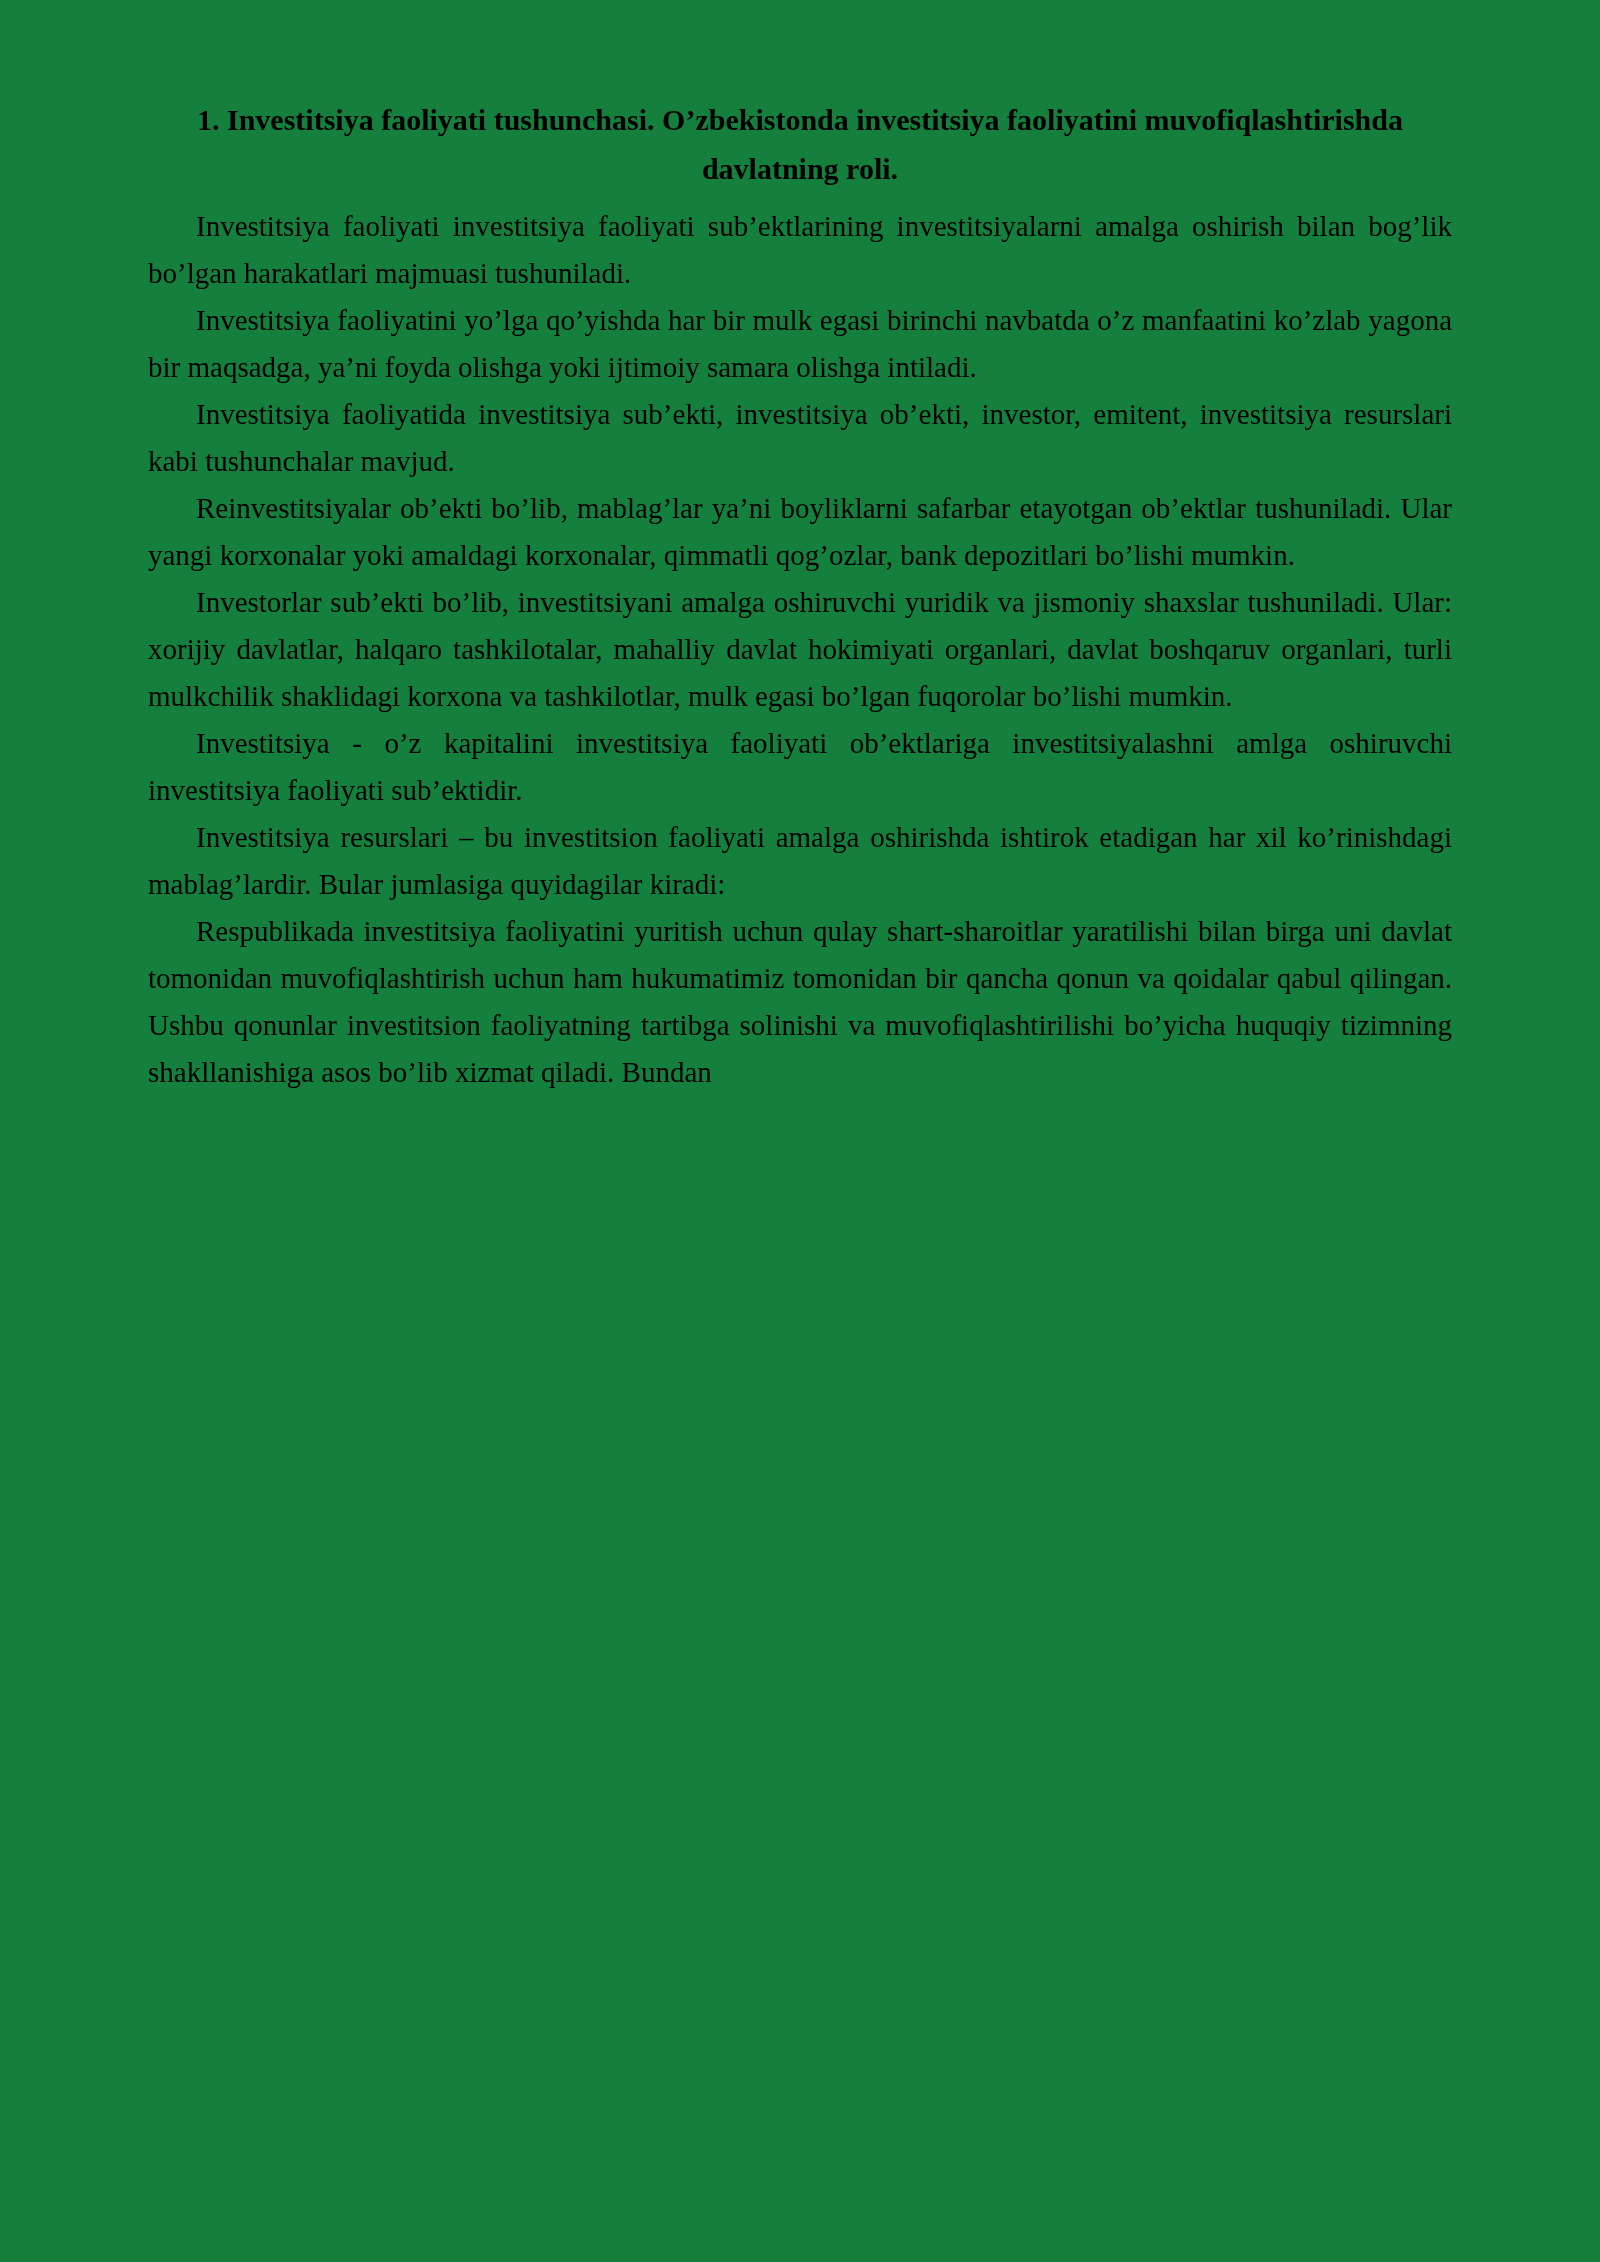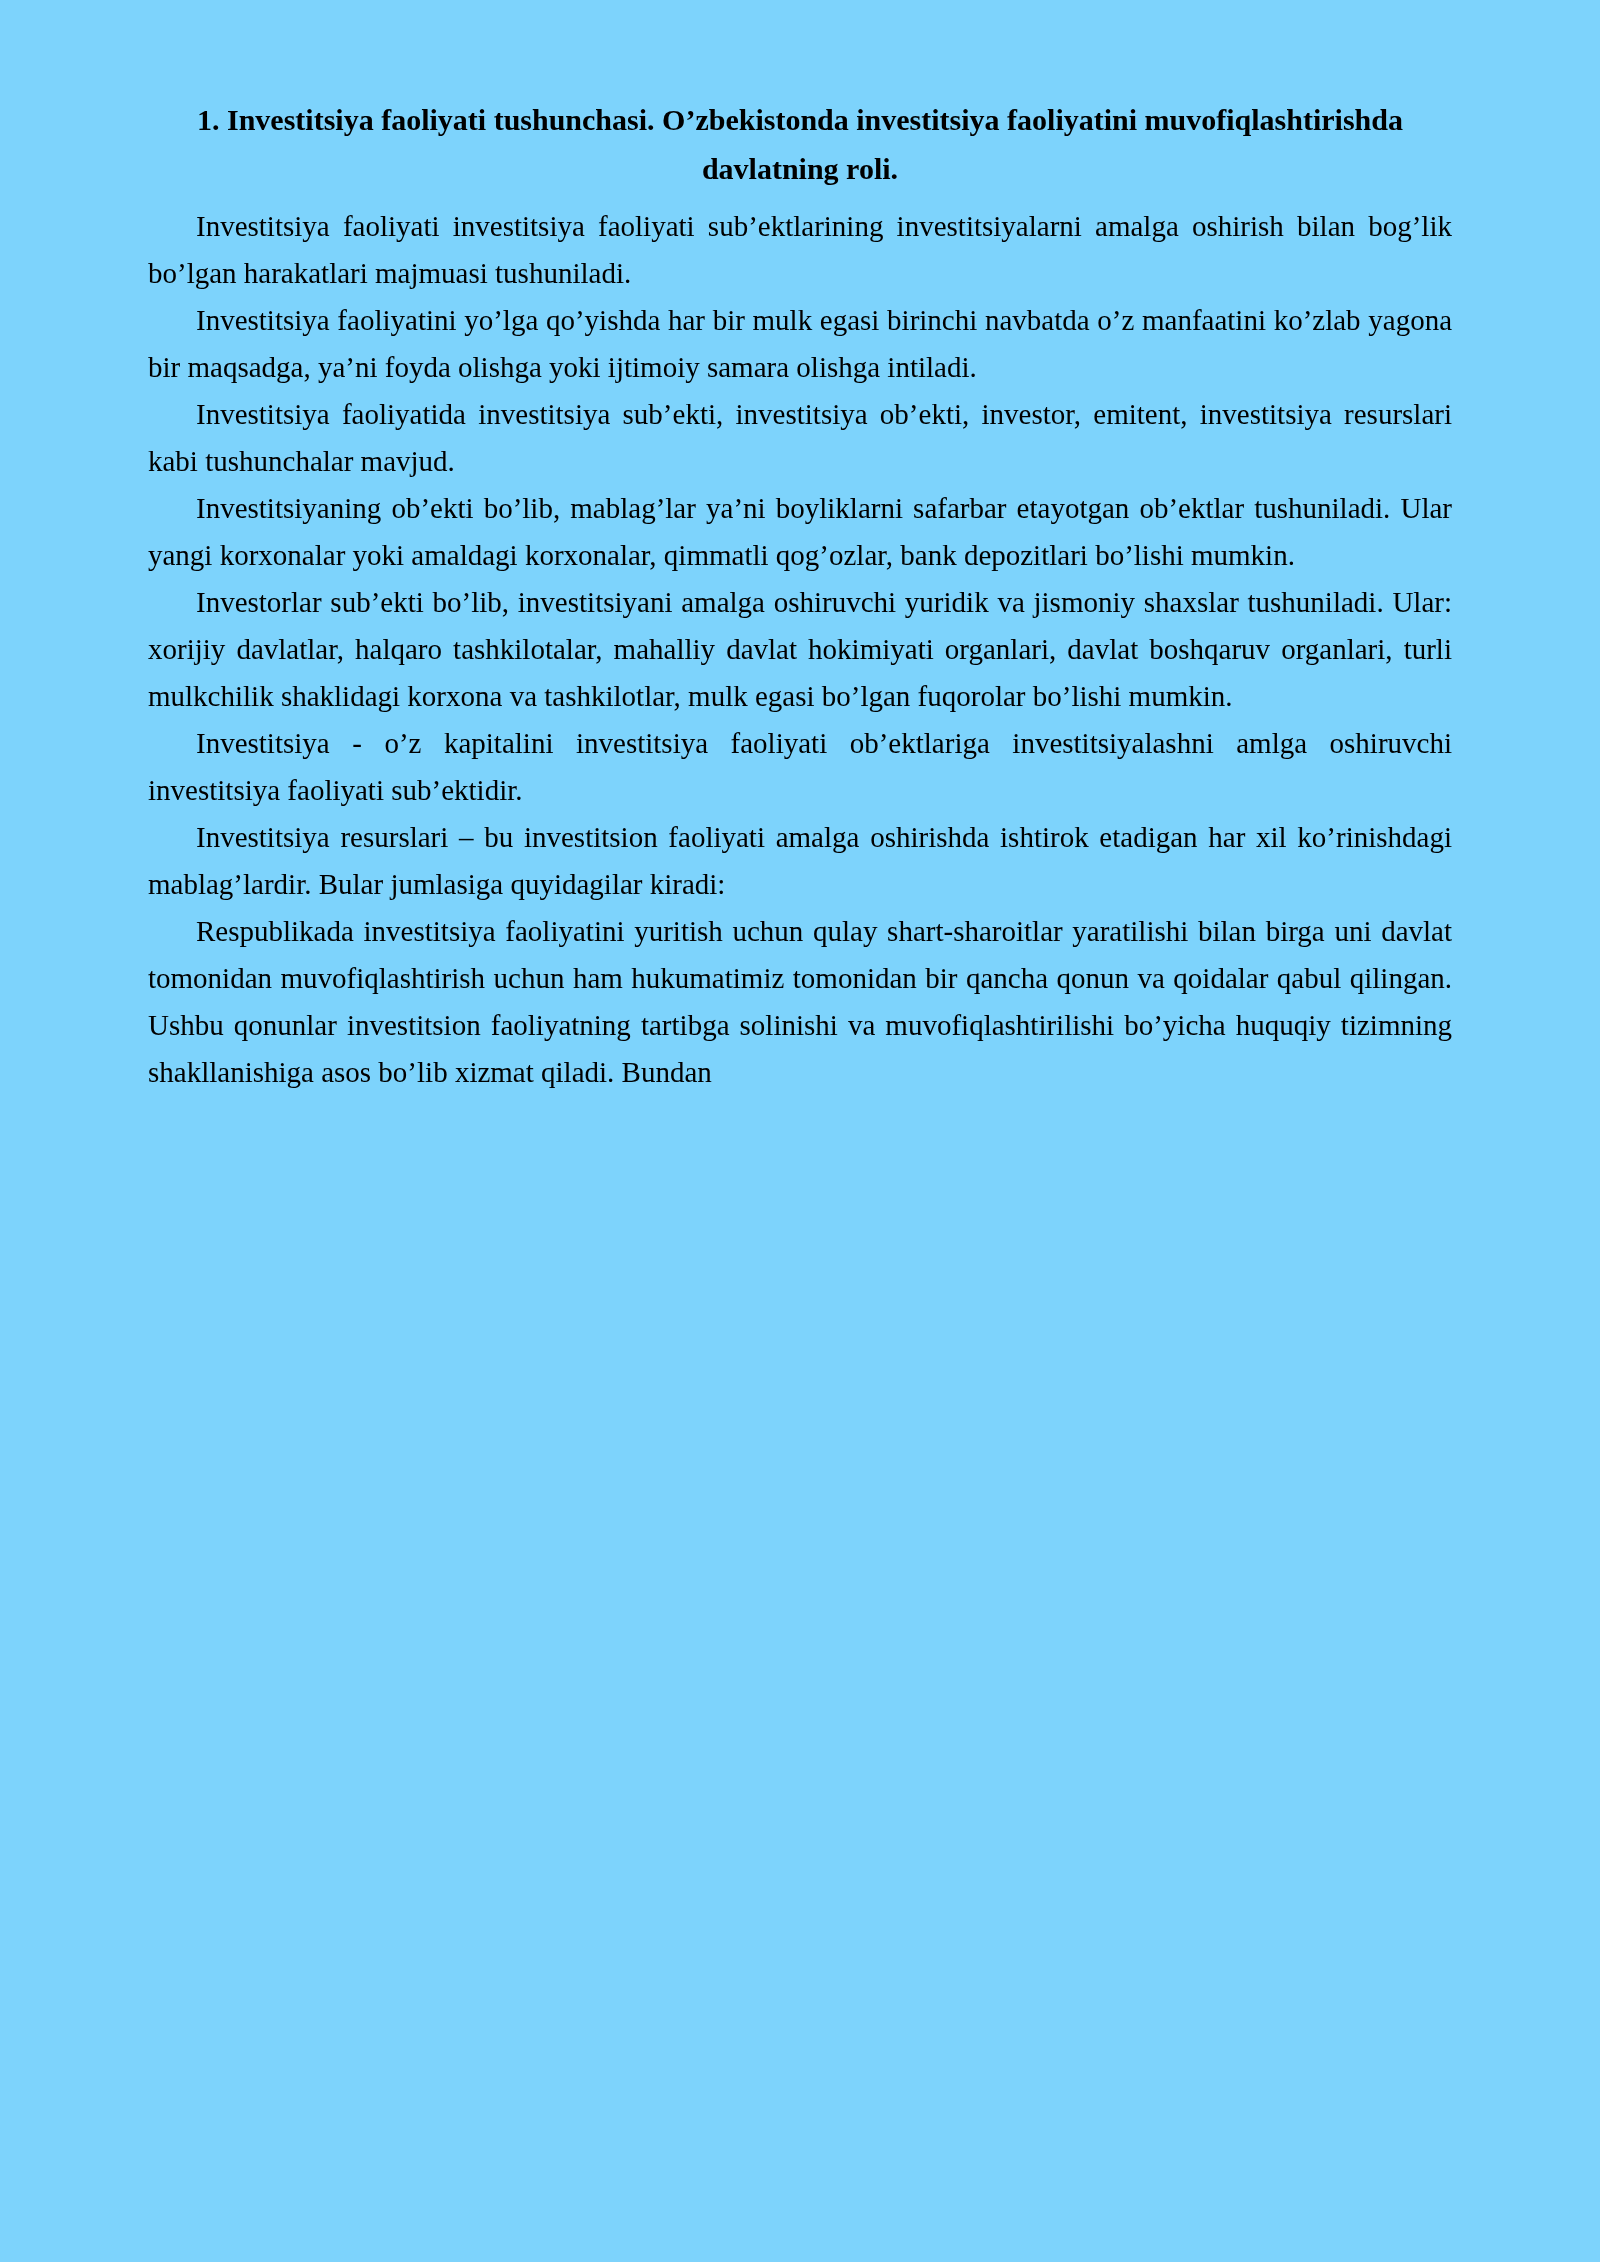--- a/index.html
+++ b/index.html
@@ -11,21 +11,21 @@
     width: 1600px;
     min-height: 2262px;
     font-family: "Liberation Serif", "DejaVu Serif", serif;
     color: #000000;
   }
   .page {
     width: 1600px;
     min-height: 2262px;
     box-sizing: border-box;
     padding: 96px 148px 60px 148px;
-    background: #7dd3fc;
+    background: #15803d;
   }
   .doc-title {
     font-size: 30px;
     font-weight: bold;
     text-align: center;
     line-height: 1.62;
     margin: 0 30px 6px 30px;
   }
   p.body-par {
     font-size: 29px;
@@ -52,21 +52,21 @@
   </div>
 
   <div class="spacer-sm"></div>
 
   <p class="body-par"><span class="lead">Investitsiya faoliyati</span><span> investitsiya faoliyati sub’ektlarining investitsiyalarni amalga oshirish bilan bog’lik bo’lgan harakatlari majmuasi tushuniladi.</span></p>
 
   <p class="body-par"><span class="lead"></span><span>Investitsiya faoliyatini yo’lga qo’yishda har bir mulk egasi birinchi navbatda o’z manfaatini ko’zlab yagona bir maqsadga, ya’ni foyda olishga yoki ijtimoiy samara olishga intiladi.</span></p>
 
   <p class="body-par"><span class="lead"></span><span>Investitsiya faoliyatida investitsiya sub’ekti, investitsiya ob’ekti, investor, emitent, investitsiya resurslari kabi tushunchalar mavjud.</span></p>
 
-  <p class="body-par"><span class="lead">Investitsiyaning ob’ekti</span><span> bo’lib, mablag’lar ya’ni boyliklarni safarbar etayotgan ob’ektlar tushuniladi. Ular yangi korxonalar yoki amaldagi korxonalar, qimmatli qog’ozlar, bank depozitlari bo’lishi mumkin.</span></p>
+  <p class="body-par"><span class="lead">Reinvestitsiyalar ob’ekti</span><span> bo’lib, mablag’lar ya’ni boyliklarni safarbar etayotgan ob’ektlar tushuniladi. Ular yangi korxonalar yoki amaldagi korxonalar, qimmatli qog’ozlar, bank depozitlari bo’lishi mumkin.</span></p>
 
   <p class="body-par"><span class="lead">Investorlar sub’ekti</span><span> bo’lib, investitsiyani amalga oshiruvchi yuridik va jismoniy shaxslar tushuniladi. Ular: xorijiy davlatlar, halqaro tashkilotalar, mahalliy davlat hokimiyati organlari, davlat boshqaruv organlari, turli mulkchilik shaklidagi korxona va tashkilotlar, mulk egasi bo’lgan fuqorolar bo’lishi mumkin.</span></p>
 
   <p class="body-par"><span class="lead">Investitsiya</span><span> - o’z kapitalini investitsiya faoliyati ob’ektlariga investitsiyalashni amlga oshiruvchi investitsiya faoliyati sub’ektidir.</span></p>
 
 
 
   <p class="body-par"><span class="lead">Investitsiya resurslari</span><span> – bu investitsion faoliyati amalga oshirishda ishtirok etadigan har xil ko’rinishdagi mablag’lardir. Bular jumlasiga quyidagilar kiradi:</span></p>
 
   <p class="body-par"><span class="lead"></span><span>Respublikada investitsiya faoliyatini yuritish uchun qulay shart-sharoitlar yaratilishi bilan birga uni davlat tomonidan muvofiqlashtirish uchun ham hukumatimiz tomonidan bir qancha qonun va qoidalar qabul qilingan. Ushbu qonunlar investitsion faoliyatning tartibga solinishi va muvofiqlashtirilishi bo’yicha huquqiy tizimning shakllanishiga asos bo’lib xizmat qiladi. Bundan</span></p>

